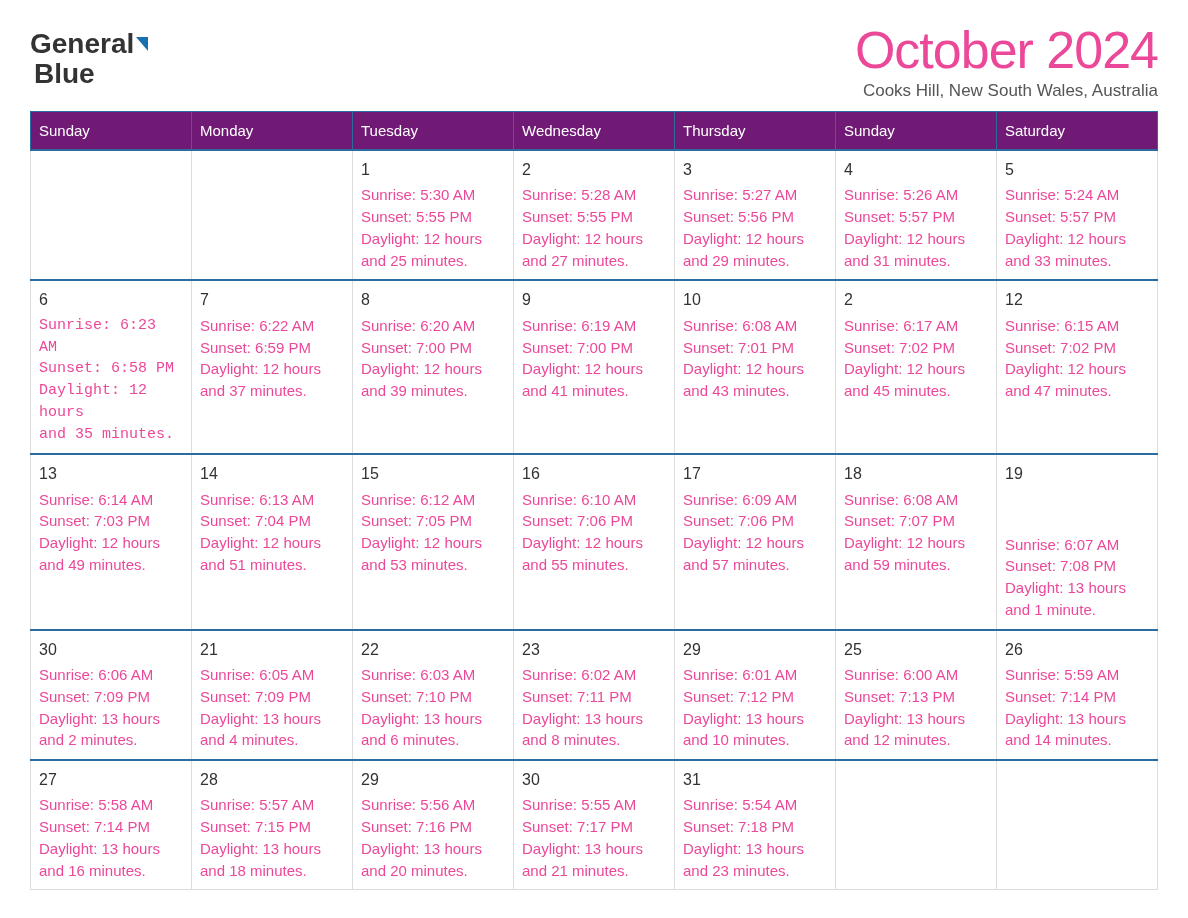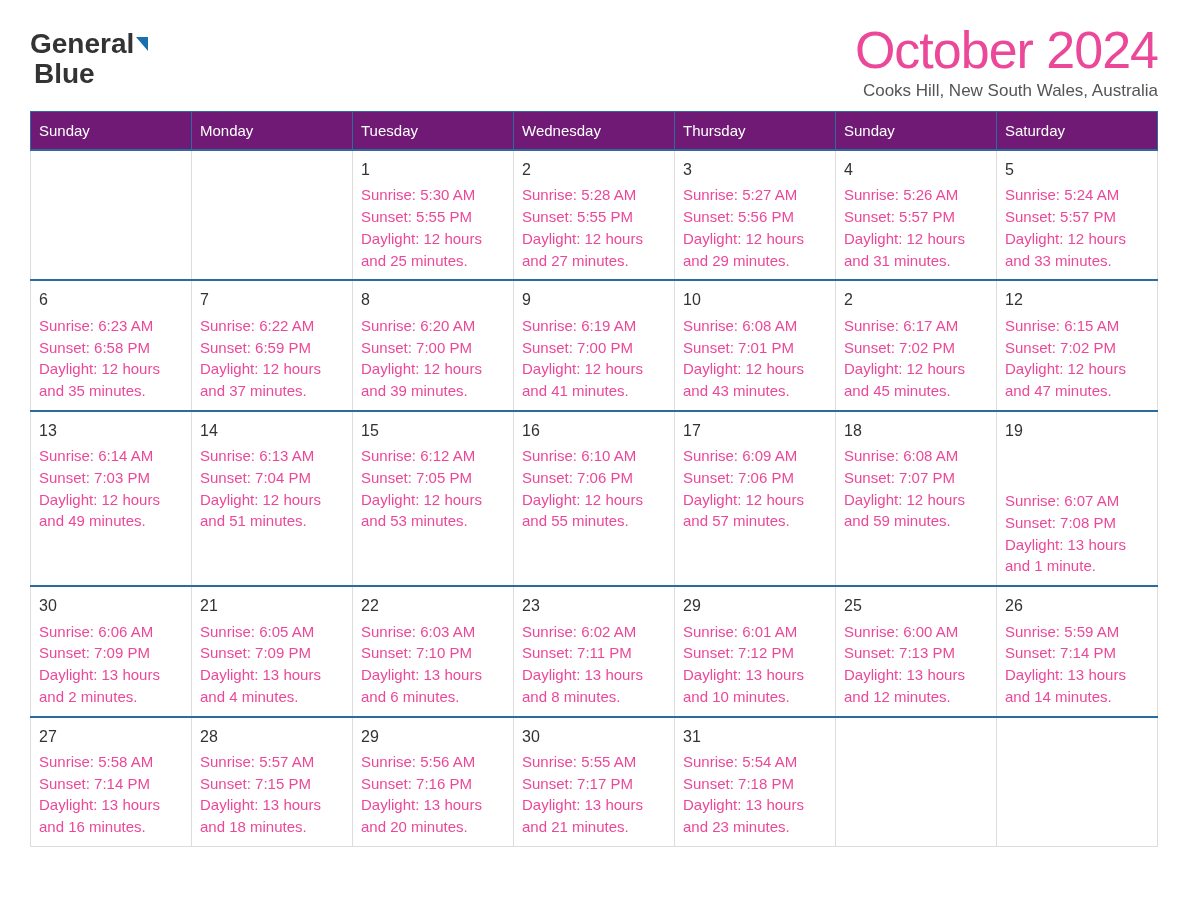--- a/index.html
+++ b/index.html
@@ -164,21 +164,21 @@
           <div class="day-number">5</div>
           <div class="day-info" style="white-space: pre-line;">Sunrise: 5:24 AM
 Sunset: 5:57 PM
 Daylight: 12 hours
 and 33 minutes.</div>
         </td>
       </tr>
       <tr>
         <td>
           <div class="day-number">6</div>
-          <div class="day-info" style="white-space: pre-line;">Sunrise: 6:23 AM
+          <div class="day-info" style="white-space: pre-line; font-family: Liberation Mono, monospace;">Sunrise: 6:23 AM
 Sunset: 6:58 PM
 Daylight: 12 hours
 and 35 minutes.</div>
         </td>
         <td>
           <div class="day-number">7</div>
           <div class="day-info" style="white-space: pre-line;">Sunrise: 6:22 AM
 Sunset: 6:59 PM
 Daylight: 12 hours
 and 37 minutes.</div>

